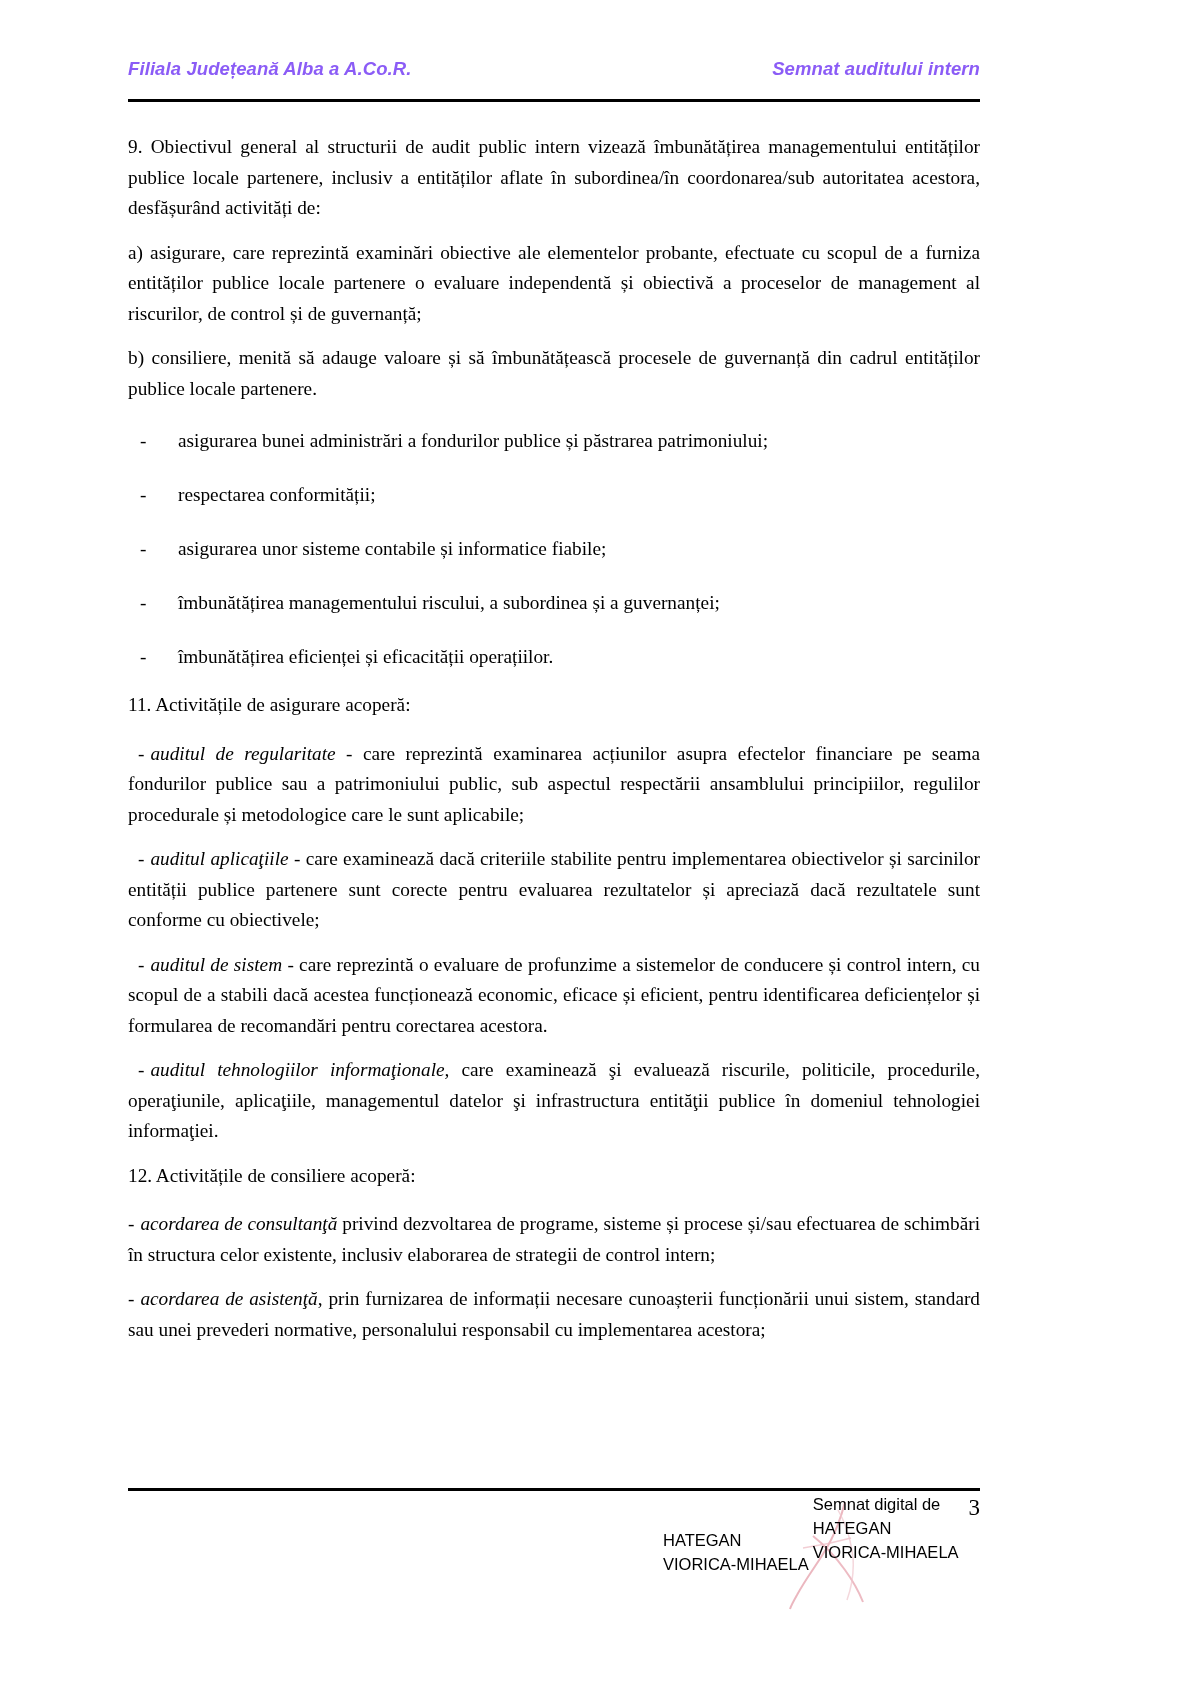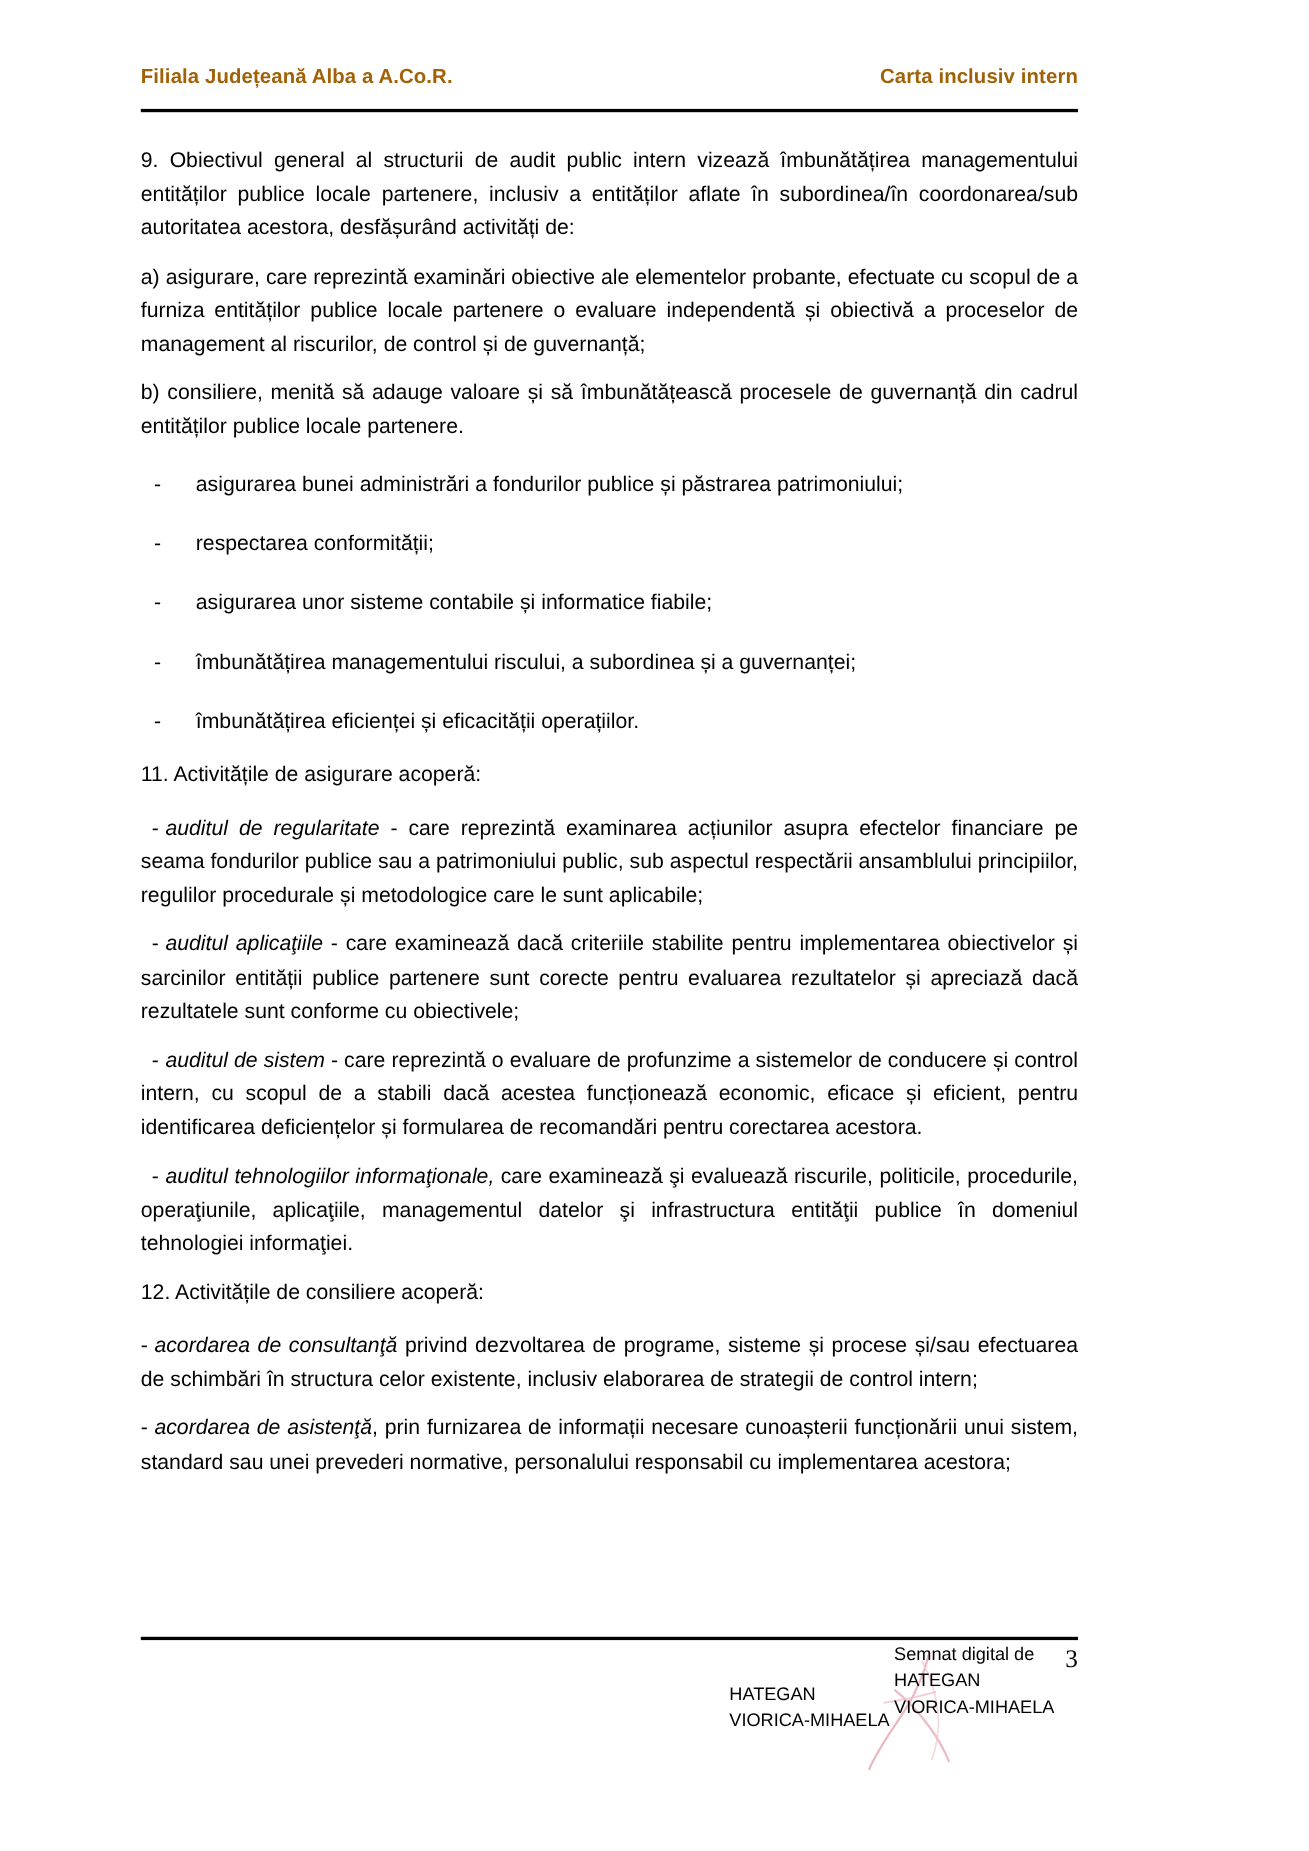--- a/index.html
+++ b/index.html
@@ -28,39 +28,41 @@
     left: 128px;
     top: 58px;
     width: 852px;
     display: flex;
     justify-content: space-between;
     align-items: baseline;
   }
   .header-text {
     font-size: 18.5px;
     font-weight: bold;
-    color: #a16207;
+    font-style: italic;
+    color: #8b5cf6;
     letter-spacing: 0.1px;
     white-space: nowrap;
   }
   .header-rule {
     position: absolute;
     left: 128px;
     top: 99px;
     width: 852px;
     height: 3px;
     background: #000000;
   }
 
   
   .content {
     position: absolute;
     left: 128px;
     top: 132px;
     width: 852px;
+    font-family: Liberation Serif, serif;
   }
 
   .para {
     font-size: 19.3px;
     line-height: 30.5px;
     text-align: justify;
     text-justify: inter-word;
     margin: 0 0 14px 0;
     hyphens: none;
   }
@@ -160,21 +162,21 @@
     line-height: 28px;
   }
 </style>
 </head>
 <body>
 
 <div class="page">
 
   <div class="header">
     <span class="header-text">Filiala Județeană Alba a A.Co.R.</span>
-    <span class="header-text">Carta inclusiv intern</span>
+    <span class="header-text">Semnat auditului intern</span>
   </div>
   <div class="header-rule"></div>
 
   <div class="content">
 
     <p class="para">9. Obiectivul general al structurii de audit public intern vizează îmbunătățirea managementului entităților publice locale partenere, inclusiv a entităților aflate în subordinea/în coordonarea/sub autoritatea acestora, desfășurând activități de:</p>
 
     <p class="para">a)  asigurare, care reprezintă examinări obiective ale elementelor probante, efectuate cu scopul de a furniza entităților publice locale partenere o evaluare independentă și obiectivă a proceselor de management al riscurilor, de control și de guvernanță;</p>
 
     <p class="para">b) consiliere, menită să adauge valoare și să îmbunătățească procesele de guvernanță din cadrul entităților publice locale partenere.</p>

